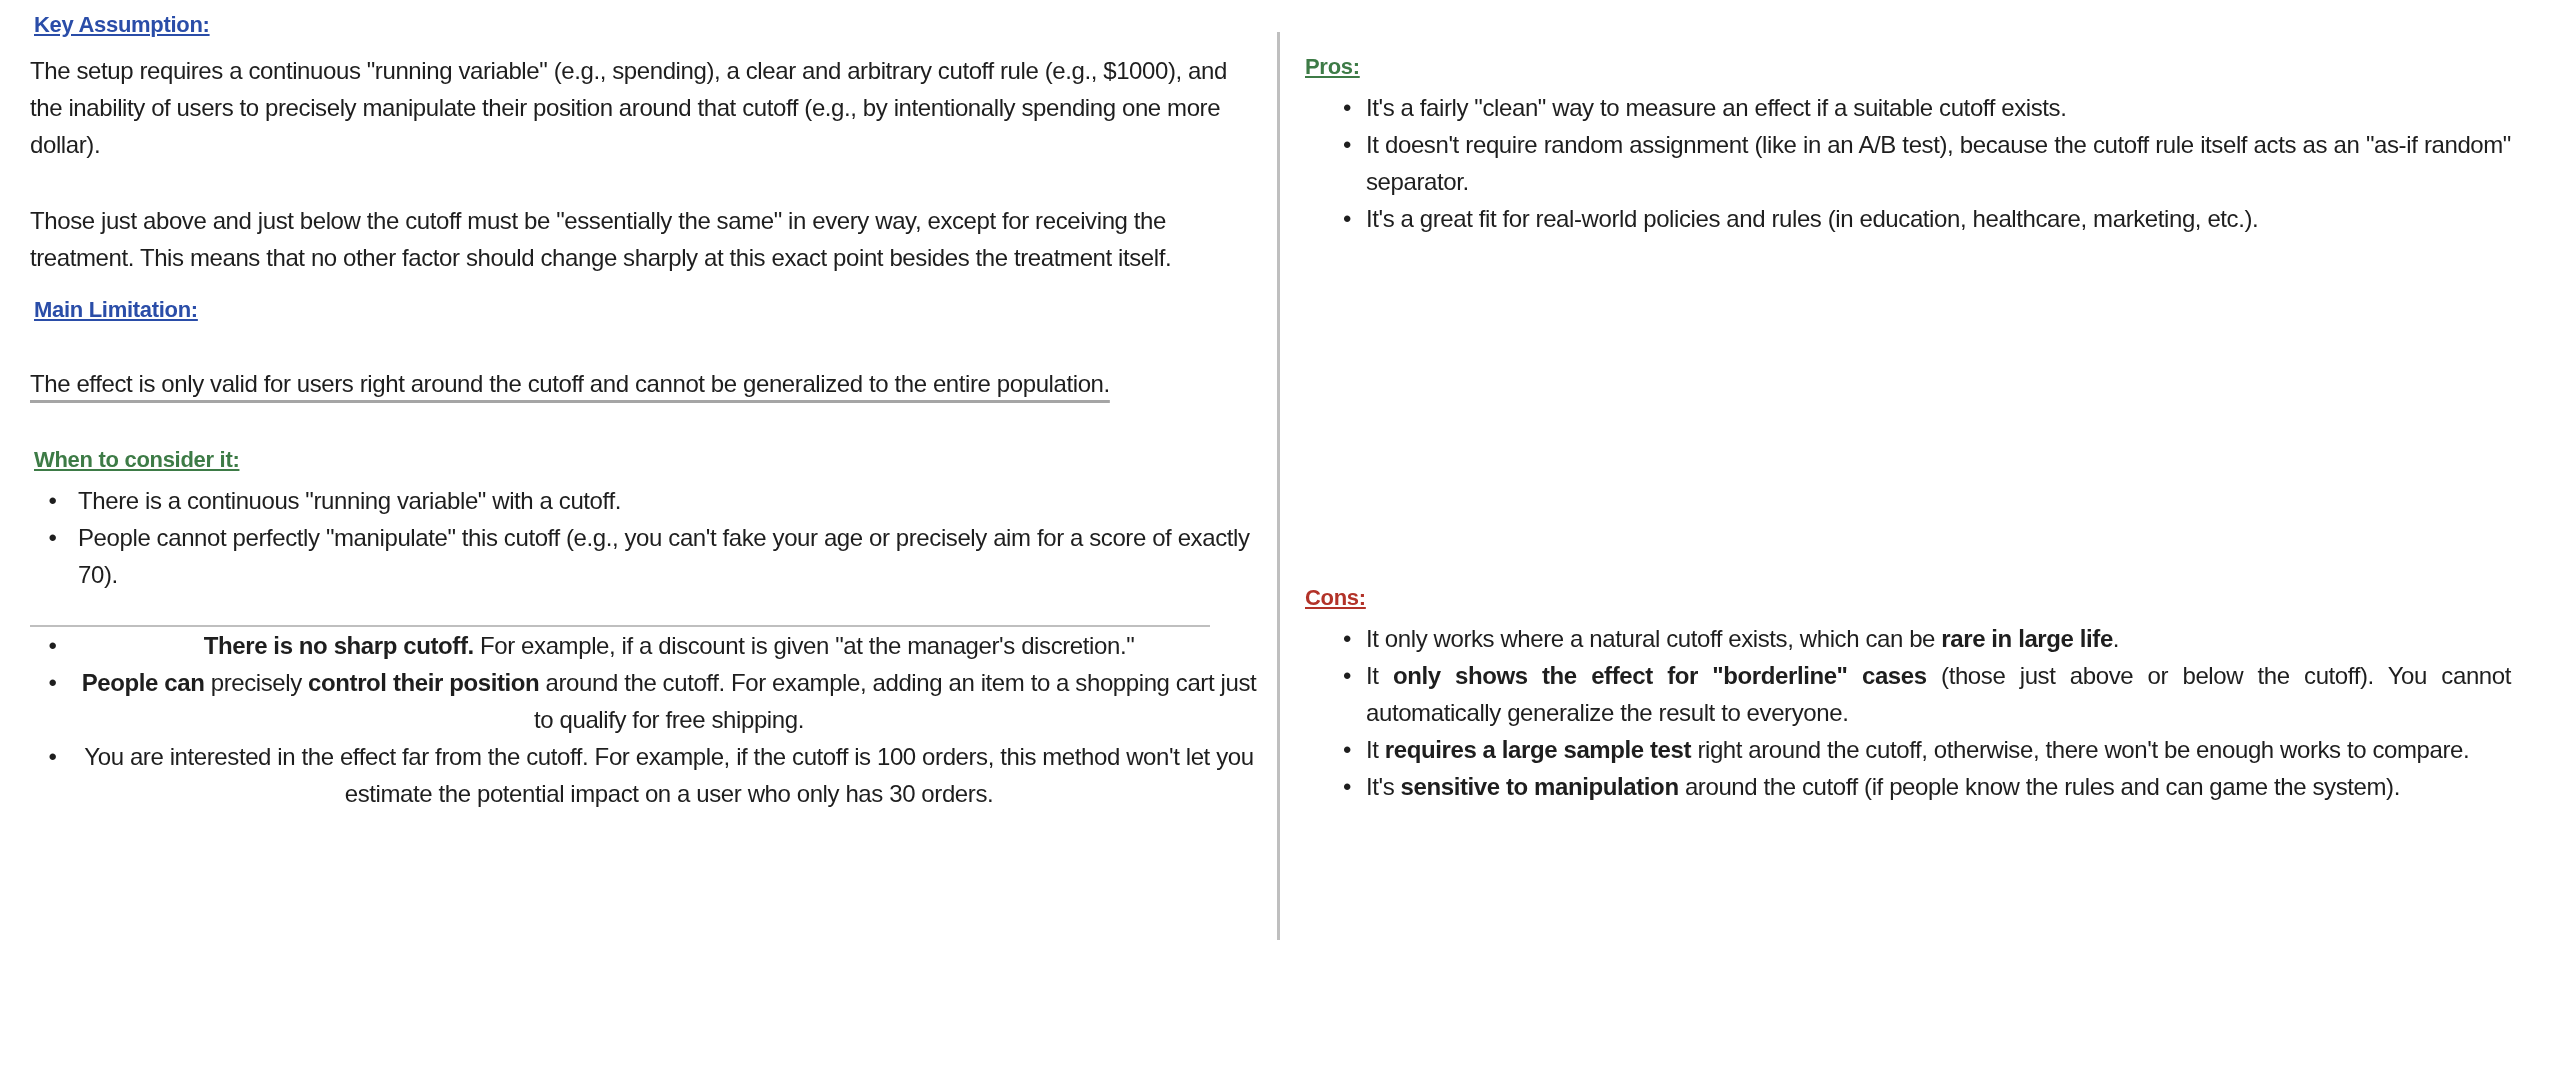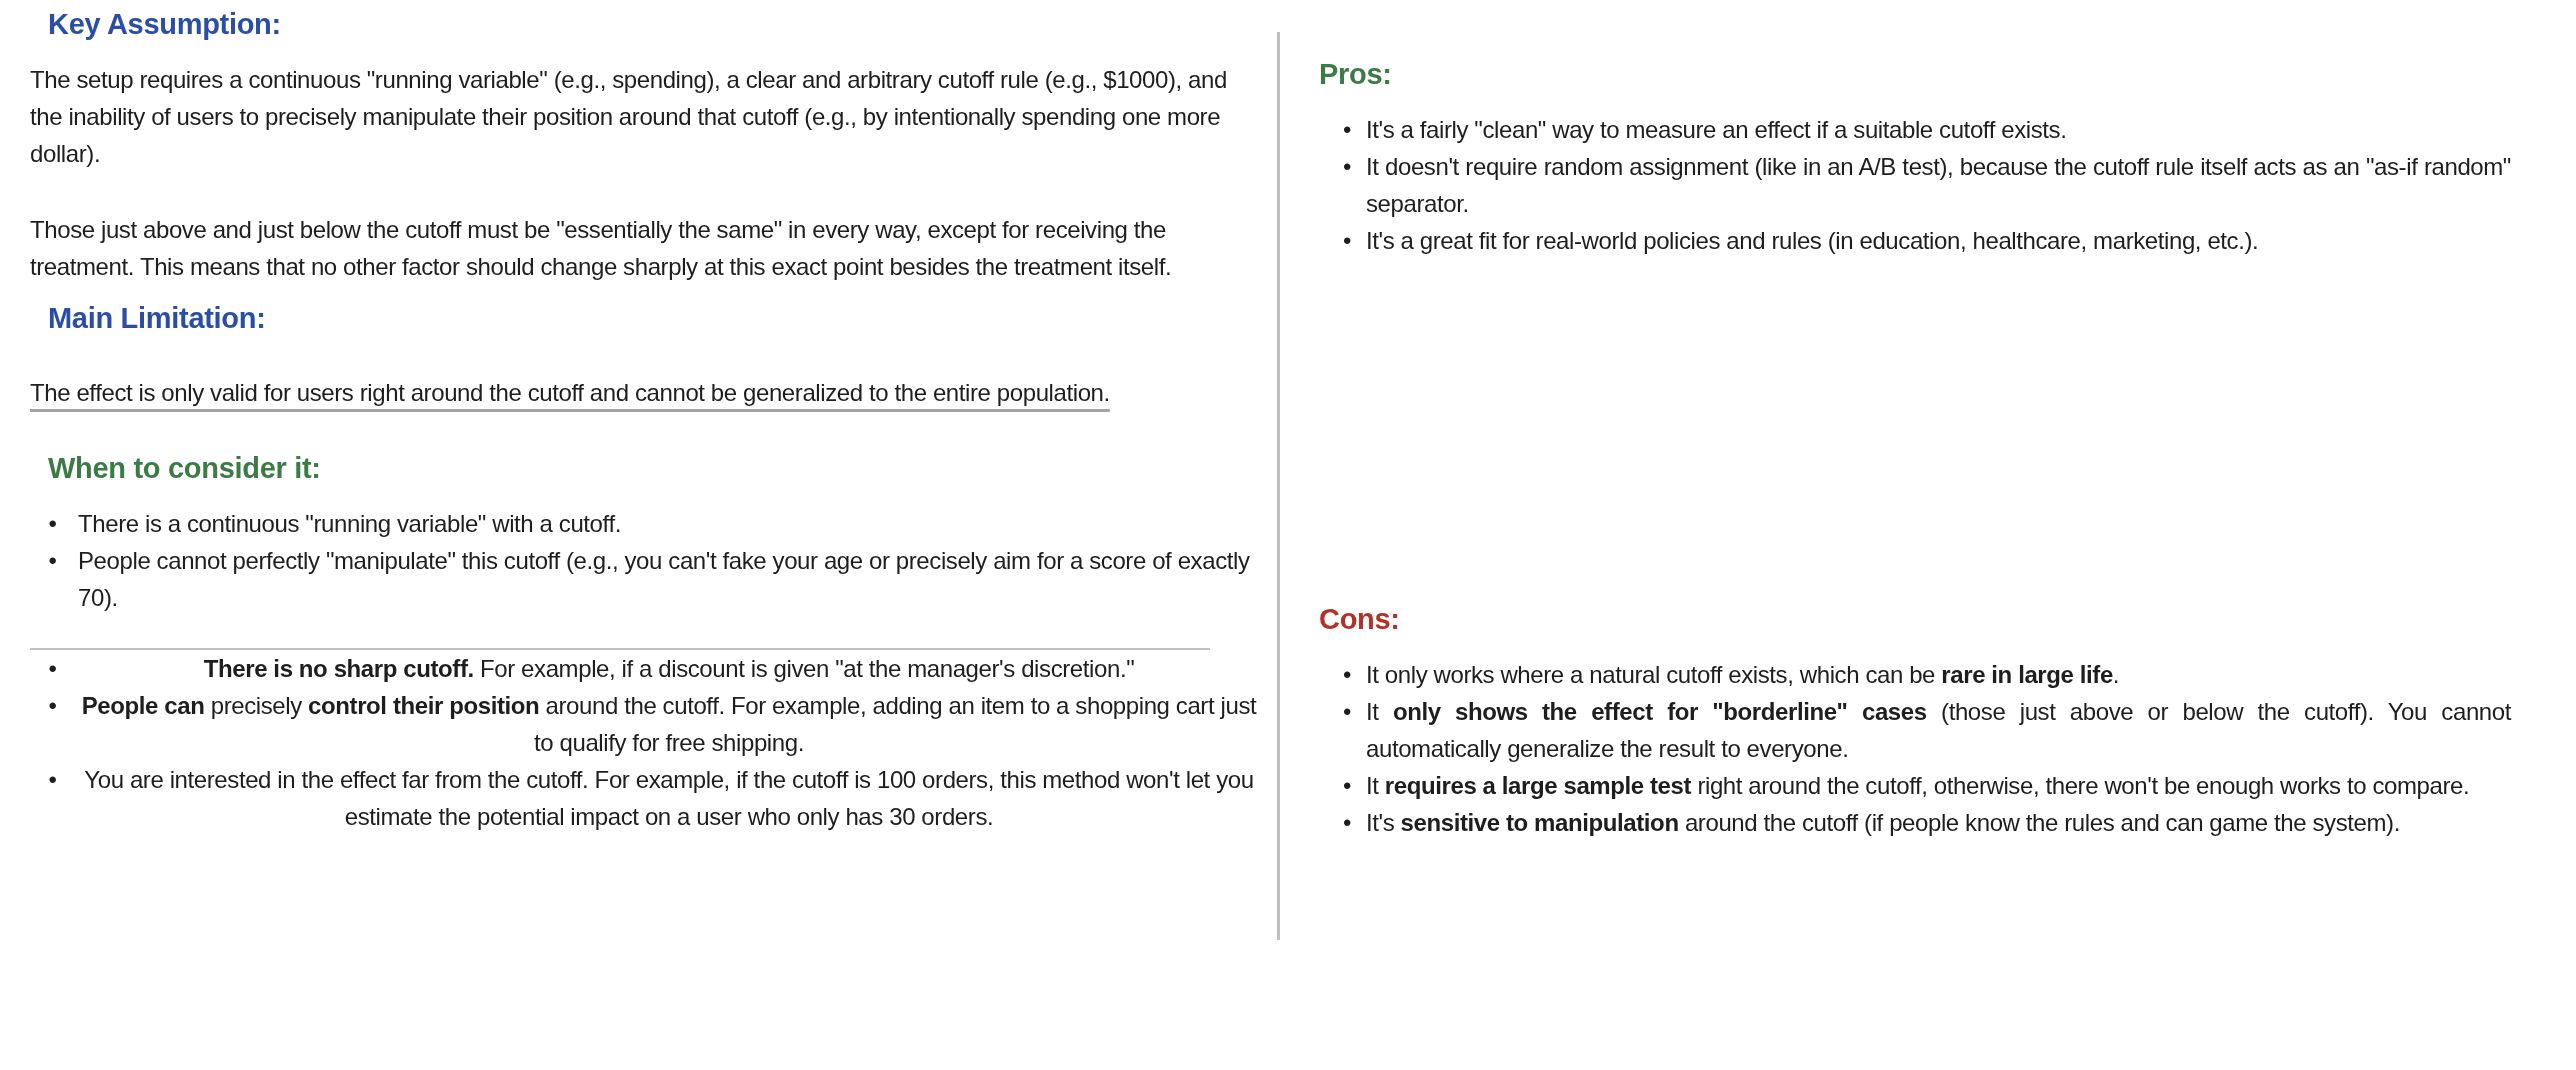--- a/index.html
+++ b/index.html
@@ -29,29 +29,30 @@
     position: absolute;
     left: 1277px;
     top: 32px;
     width: 2.8px;
     height: 908px;
     background: var(--divider, #c4c4c4);
   }
   .col-right {
     position: absolute;
     left: 1301px;
-    top: 8px;
+    top: 0;
     width: 1210px;
   }
   .hd {
-    margin: 18px;
-    font-size: 29px;
+    margin: 4px;
+    font-size: 22px;
     line-height: 37px;
     font-weight: 700;
     letter-spacing: -0.3px;
+    text-decoration: underline;
   }
   .hd.blue  { color: var(--blue,  #2a4da8); }
   .hd.green { color: var(--green, #3d7b46); }
   .hd.red   { color: var(--red,   #b13127); }
 
   .para { margin: 0; }
   .hd-key        { margin-top: 5.6px; }
   .p1            { margin-top: 9.3px; }
   .p2            { margin-top: 39px; }
   .hd-limitation { margin-top: 15px; }

